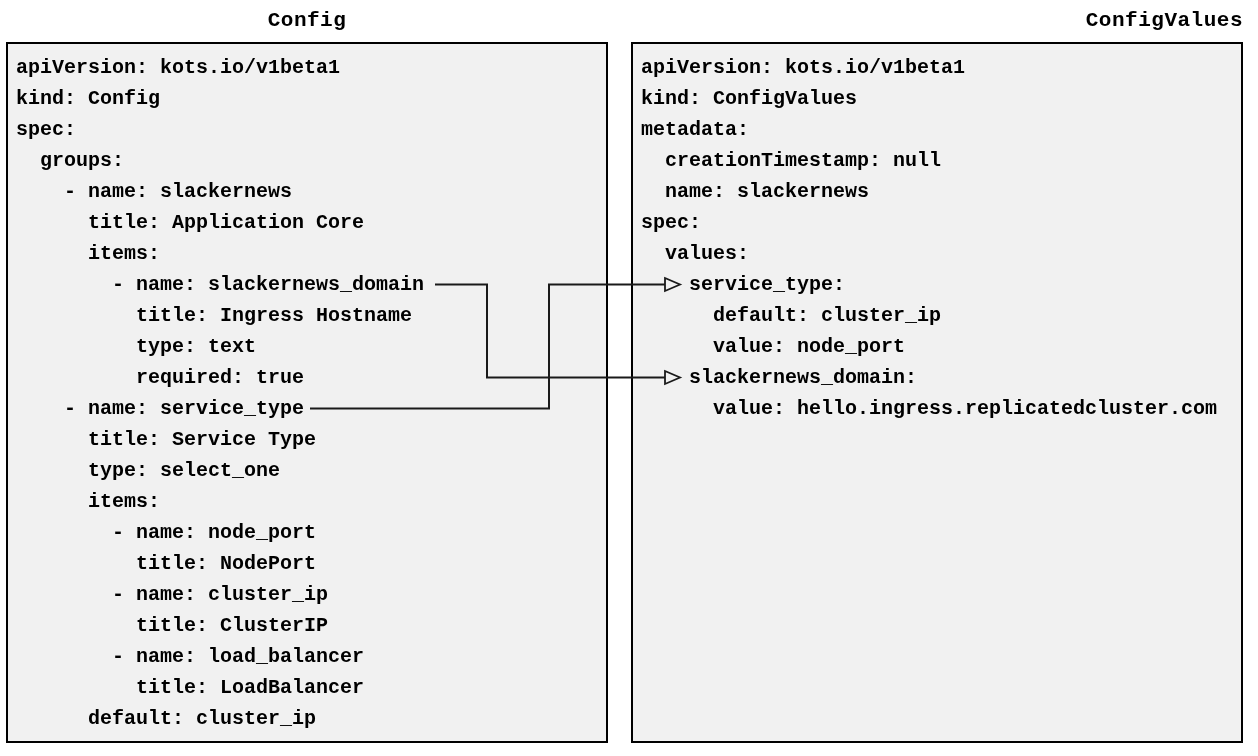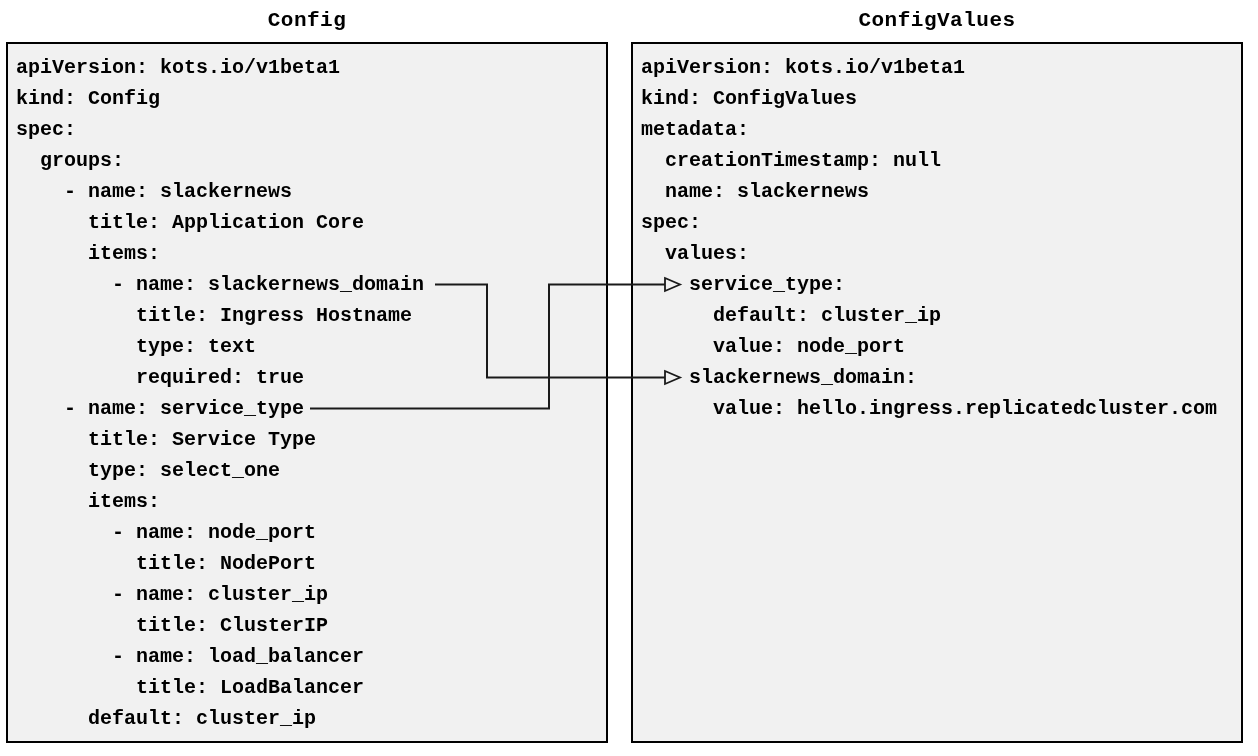--- a/index.html
+++ b/index.html
@@ -22,21 +22,21 @@
     position:absolute;
     top:6px;height:30px;line-height:30px;
     text-align:center;
     font-weight:bold;
     font-size:21px;
     color:var(--text-color);
     letter-spacing:0.5px;
     white-space:nowrap;
   }
   #config-title{left:6px;width:602px;}
-  #configvalues-title{left:631px;width:612px;}
+  #configvalues-title{left:631px;width:612px;text-align:right;}
   .panel{
     position:absolute;
     top:42px;height:701px;
     background:var(--panel-bg);
     border:2px solid var(--panel-border);
   }
   #config-panel{left:6px;width:602px;}
   #configvalues-panel{left:631px;width:612px;}
   .yaml{
     font-family:"Liberation Mono","DejaVu Sans Mono",monospace;

